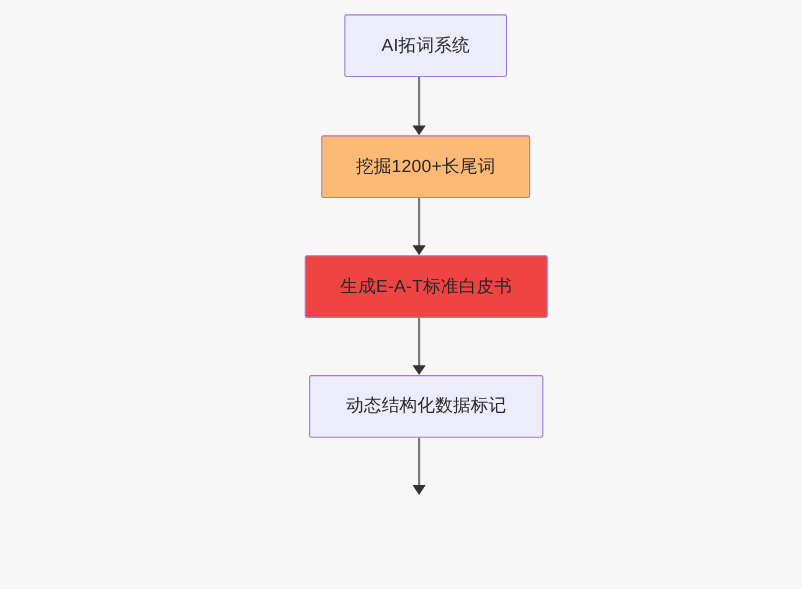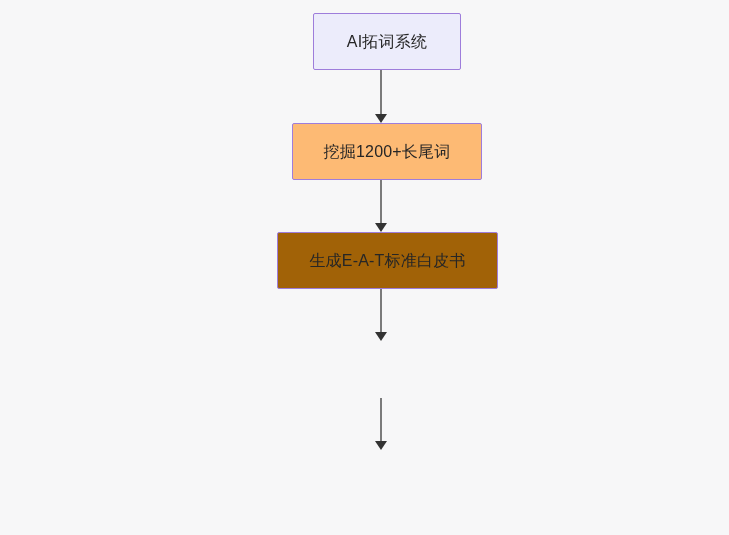--- a/index.html
+++ b/index.html
@@ -83,29 +83,32 @@
 
   <div class="node" style="left: 276px; top: 123px; width: 190px; height: 57px; background: #fdba74; border-color: rgb(158, 125, 219); color: rgb(38, 38, 38);">
     <span class="node-label">挖掘1200+长尾词</span>
   </div>
 
   <div class="edge" style="left: 355px; top: 180px; width: 20px; height: 52px;">
     <div class="edge-line" style="height: 44px; background: rgb(123, 123, 123);"></div>
     <div class="edge-head" style="border-top-color: rgb(51, 51, 51);"></div>
   </div>
 
-  <div class="node" style="left: 261px; top: 232px; width: 221px; height: 57px; background: #a16207; border-color: rgb(158, 125, 219); color: rgb(38, 38, 38);">
+  <div class="node" style="left: 261px; top: 232px; width: 221px; height: 57px; background: #ef4444; border-color: rgb(158, 125, 219); color: rgb(38, 38, 38);">
     <span class="node-label">生成E-A-T标准白皮书</span>
   </div>
 
   <div class="edge" style="left: 355px; top: 289px; width: 20px; height: 52px;">
     <div class="edge-line" style="height: 44px; background: rgb(123, 123, 123);"></div>
     <div class="edge-head" style="border-top-color: rgb(51, 51, 51);"></div>
   </div>
 
+  <div class="node" style="left: 265px; top: 341px; width: 213px; height: 57px; background: rgb(236, 236, 251); border-color: rgb(158, 125, 219); color: rgb(38, 38, 38);">
+    <span class="node-label">动态结构化数据标记</span>
+  </div>
 
   <div class="edge" style="left: 355px; top: 398px; width: 20px; height: 52px;">
     <div class="edge-line" style="height: 44px; background: rgb(123, 123, 123);"></div>
     <div class="edge-head" style="border-top-color: rgb(51, 51, 51);"></div>
   </div>
 
 
 </div>
 
 </body></html>

